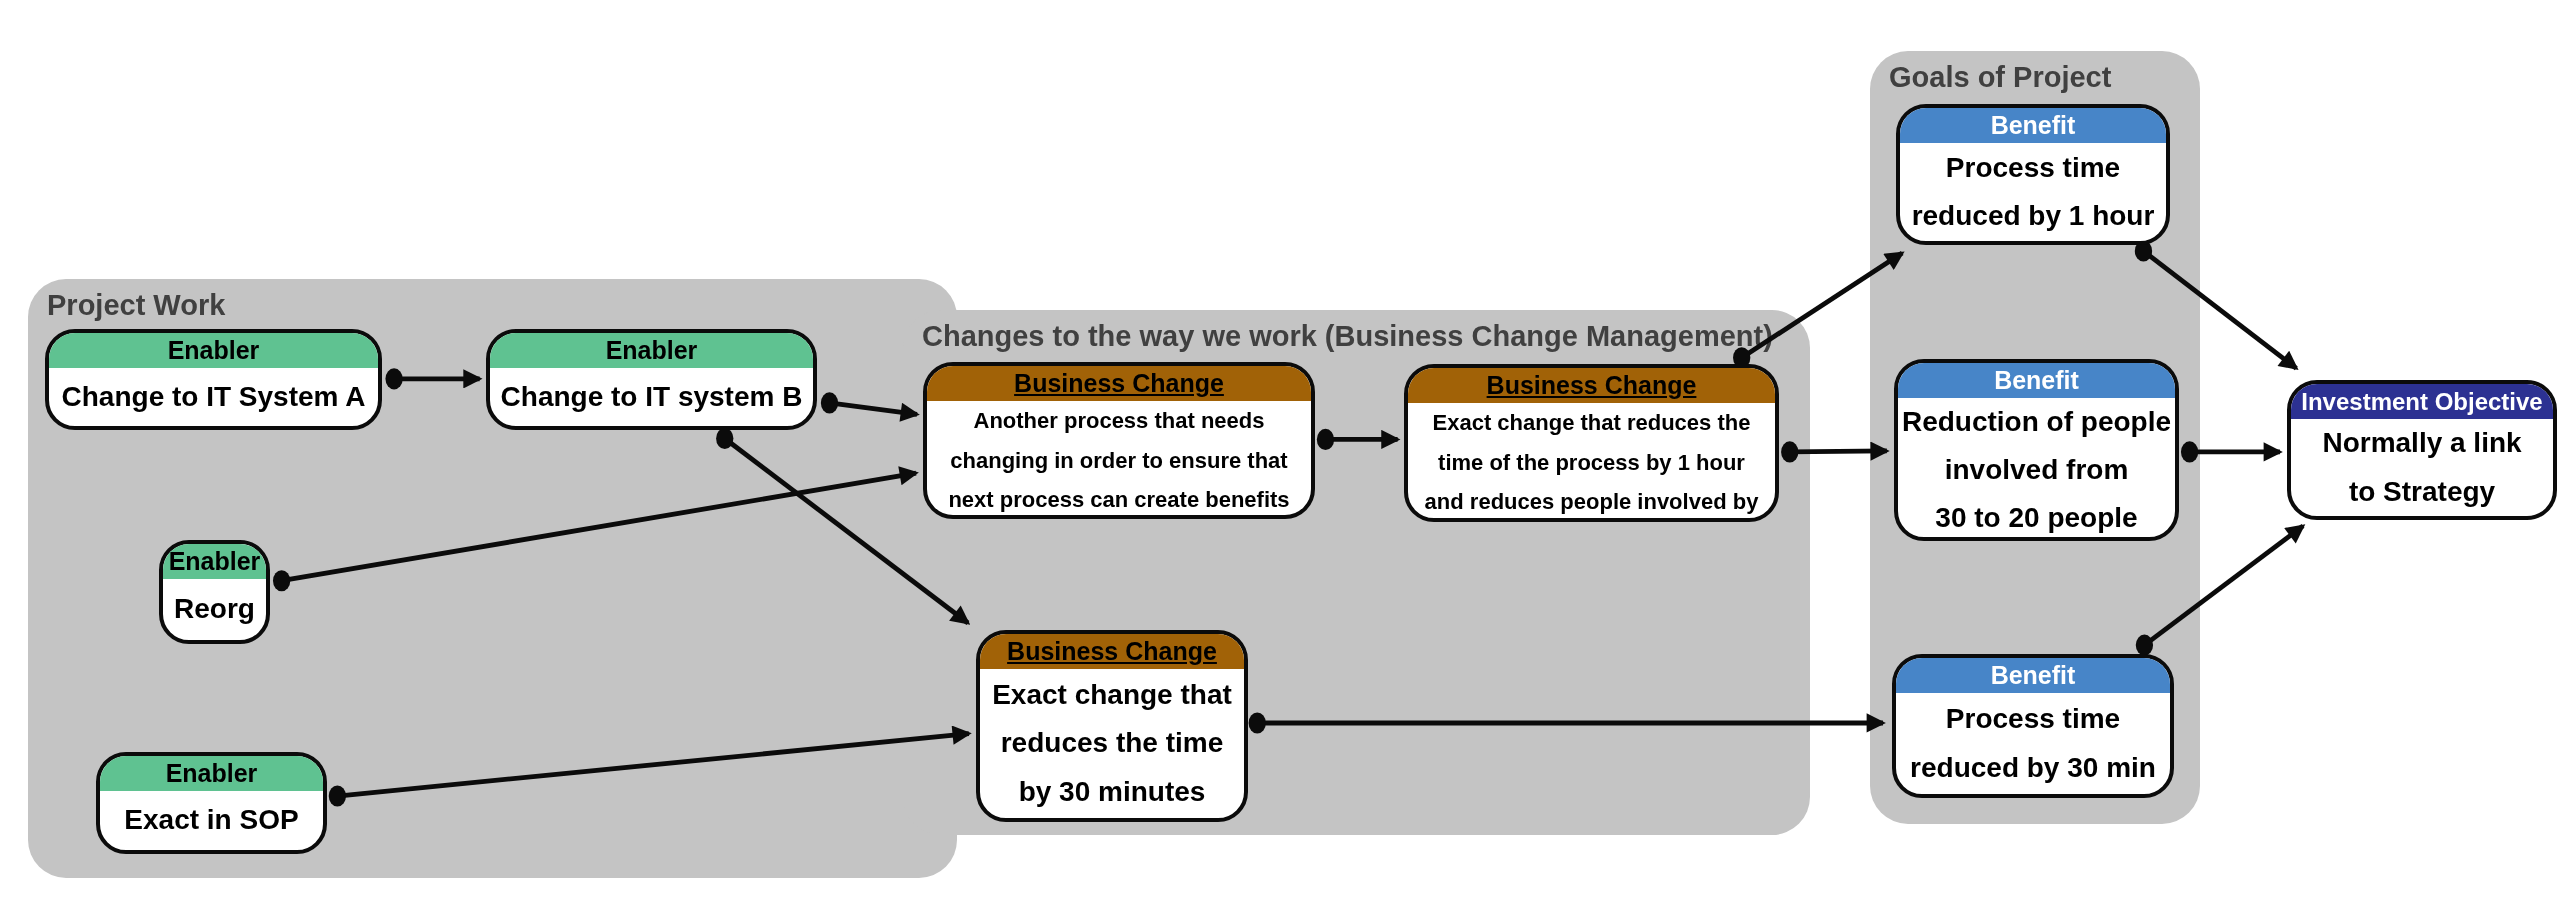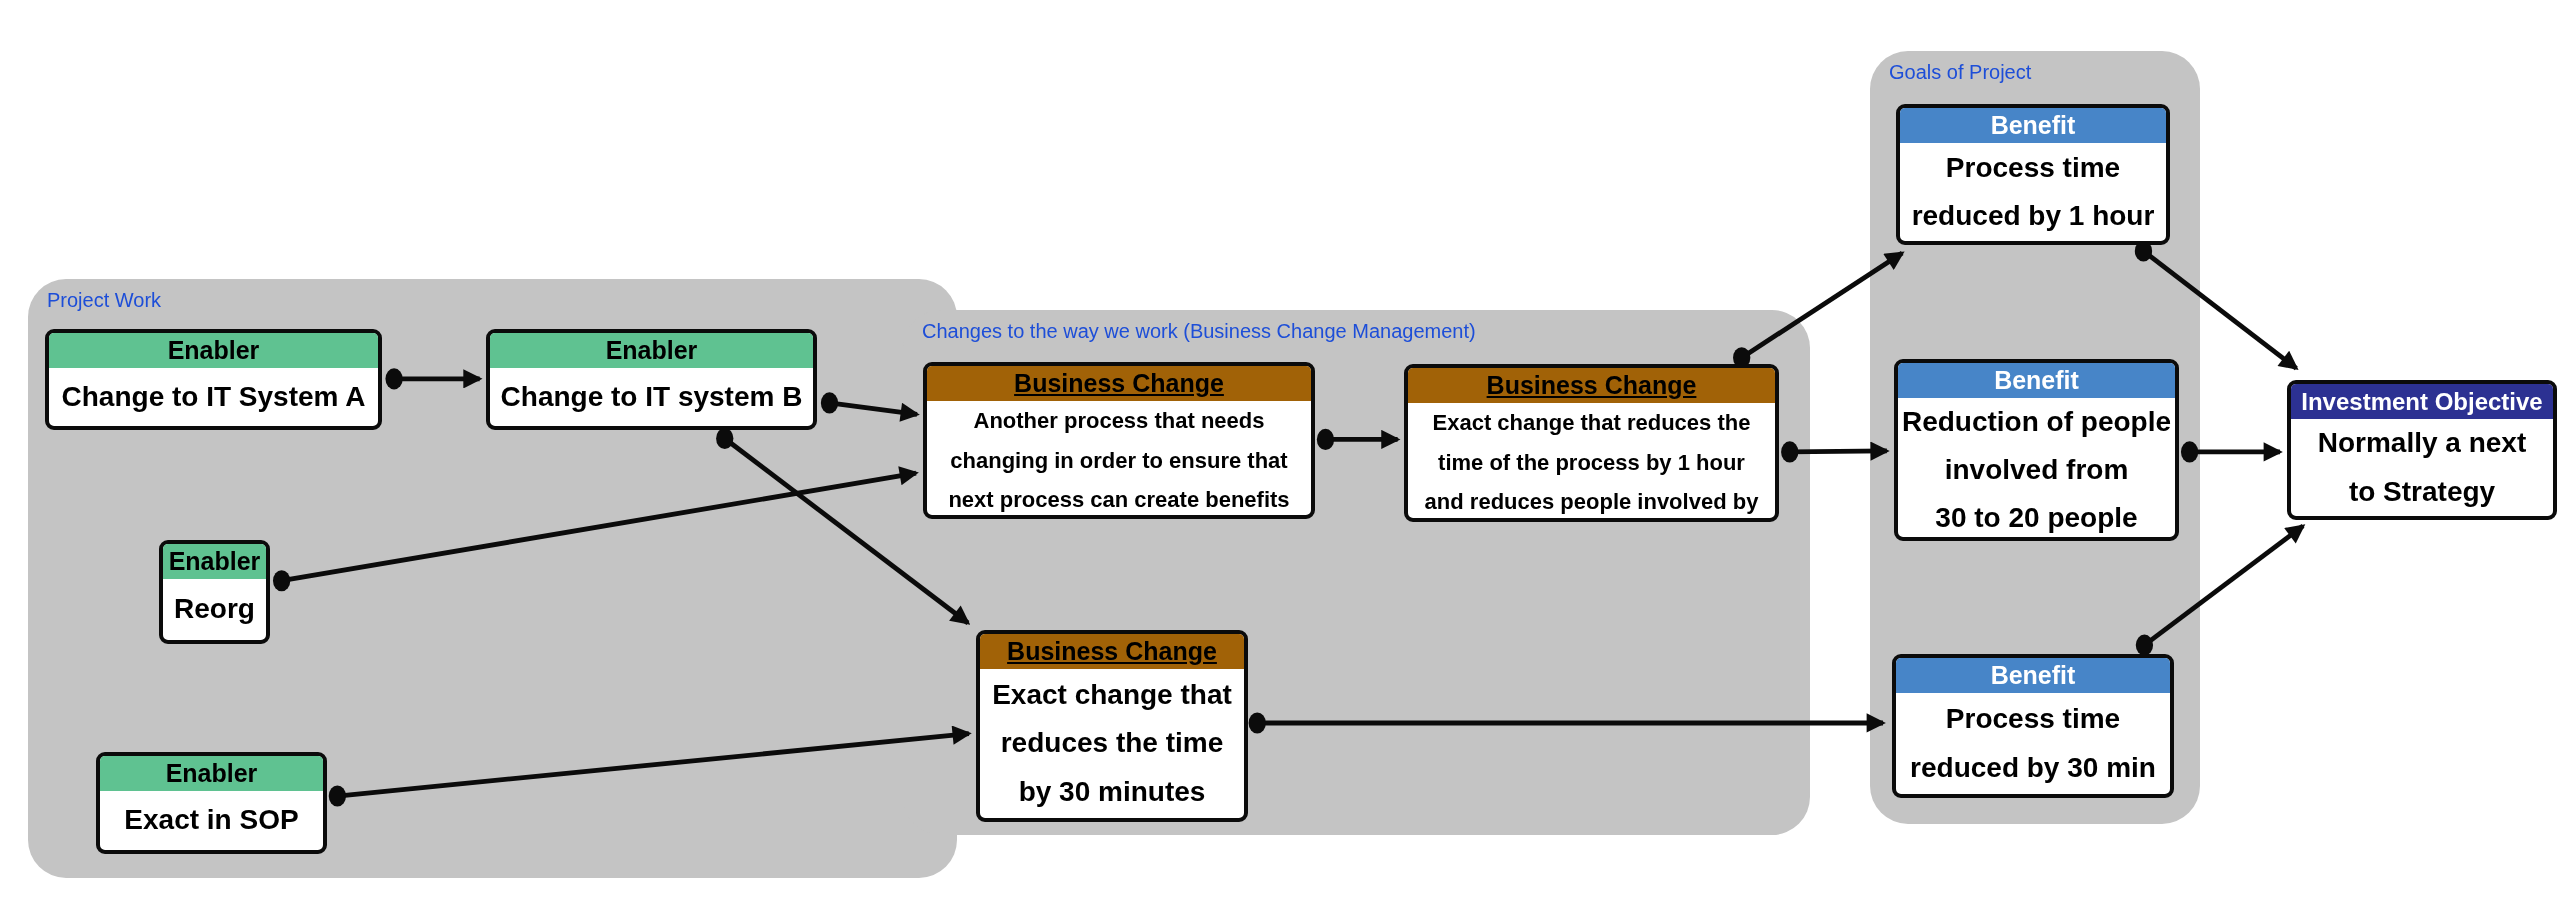--- a/index.html
+++ b/index.html
@@ -10,35 +10,35 @@
     height: 900px;
     background: #ffffff;
     overflow: hidden;
   }
   .group {
     position: absolute;
     background: #c4c4c4;
     border-radius: 38px;
   }
   .group-label {
-    font-weight: normal;
-    font-size: 20px;
-    color: #1d4ed8;
+    font-weight: bold;
+    font-size: 29px;
+    color: #404040;
     padding: 9.6px 0 0 19px;
     white-space: nowrap;
   }
   #g-project-work { left: 28px;   top: 279px; width: 929px; height: 599px; }
   #g-changes      { left: 903px;  top: 310px; width: 907px; height: 525px; }
   #g-goals        { left: 1870px; top: 51px;  width: 330px; height: 773px; }
 
   .node {
     position: absolute;
     background: #ffffff;
     border: 4.8px solid #0b0b0b;
-    border-radius: 9px;
+    border-radius: 30px;
     box-sizing: border-box;
     overflow: hidden;
     display: flex;
     flex-direction: column;
   }
   .node-header {
     height: 35px;
     flex: 0 0 35px;
     display: flex;
     align-items: center;
@@ -188,18 +188,18 @@
   </div>
 
   <div class="node" id="n-benefit3">
     <div class="node-header hdr-benefit">Benefit</div>
     <div class="node-body text-lg">Process time
 reduced by 30 min</div>
   </div>
 
   <div class="node" id="n-io">
     <div class="node-header hdr-invest">Investment Objective</div>
-    <div class="node-body text-lg">Normally a next
+    <div class="node-body text-lg">Normally a link
 to Strategy</div>
   </div>
 
 </div>
 
 
 </body></html>

